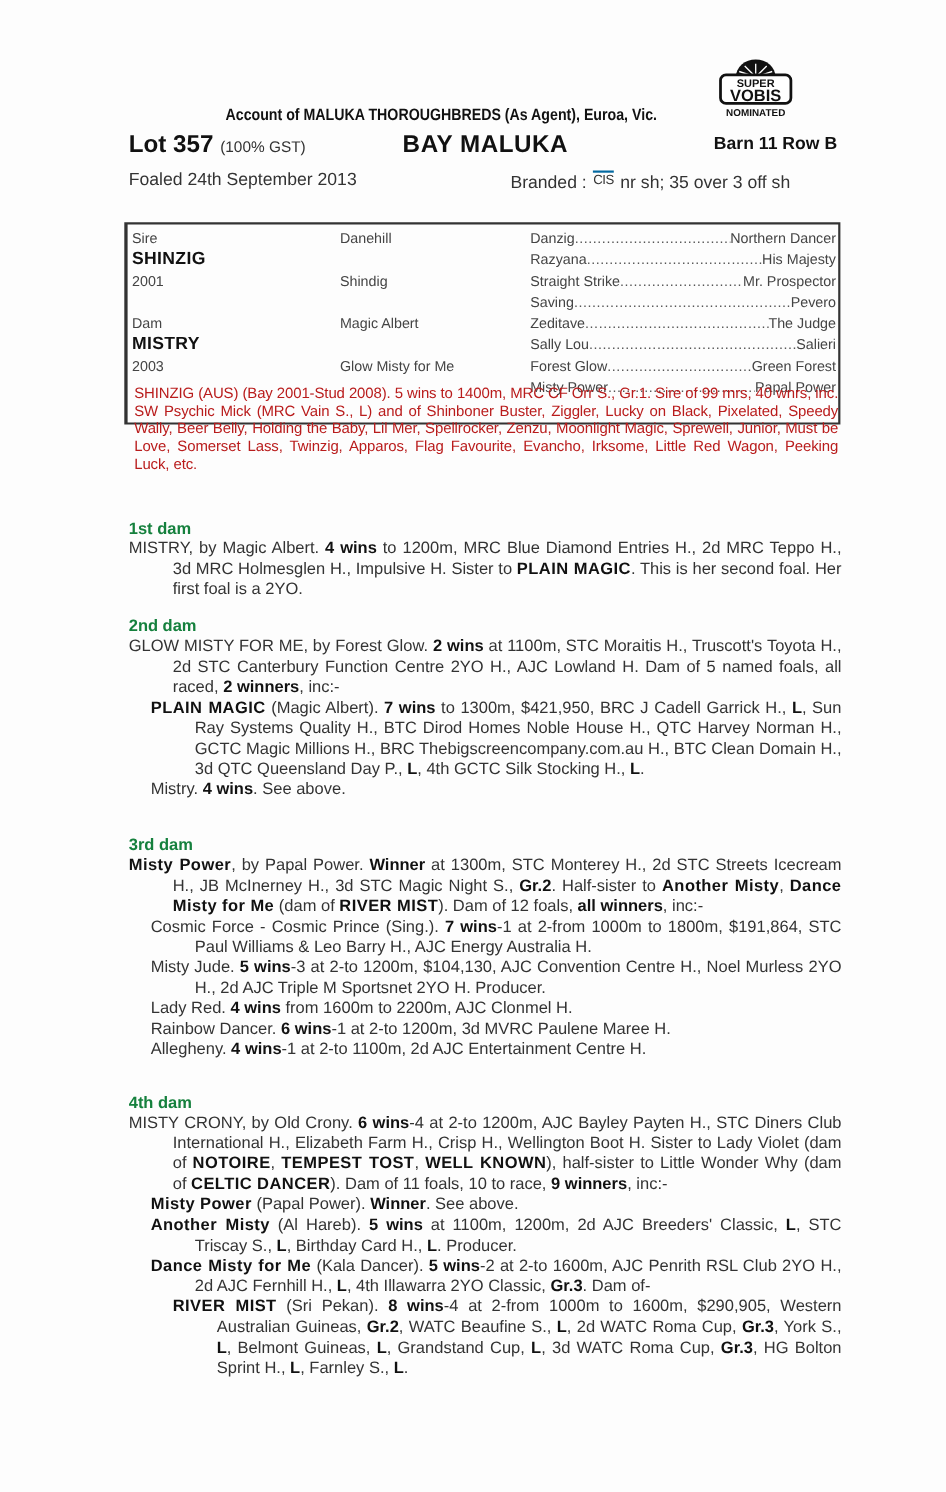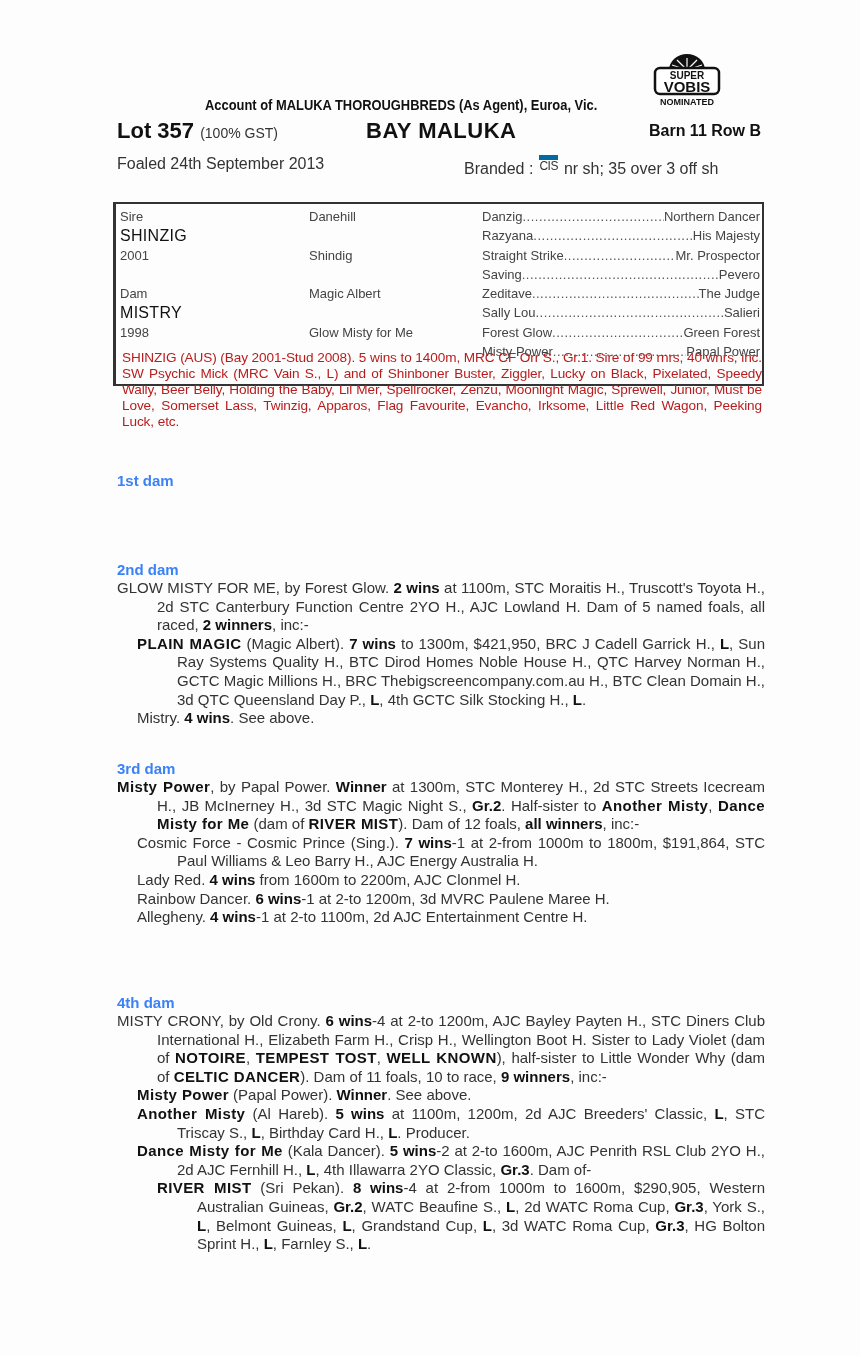--- a/index.html
+++ b/index.html
@@ -14,43 +14,43 @@
       font-size: 15px; transform: scaleX(0.86); transform-origin: left;
       color: #111; white-space: nowrap;
     }
     .lotline { position: absolute; left: 117px; top: 118px; width: 650px; height: 30px; }
     .lot { position: absolute; left: 0; top: 0; font-weight: bold; font-size: 22px; color: #111; }
     .gst { font-weight: normal; font-size: 14px; color: #333; }
     .sex { position: absolute; left: 249px; top: 0; font-weight: bold; font-size: 22px; color: #111; letter-spacing: 0.5px; }
     .barn { position: absolute; right: 6px; top: 4px; font-weight: bold; font-size: 16px; color: #111; }
     .foaled { position: absolute; left: 117px; top: 155px; font-size: 16px; color: #333; }
     .brand { position: absolute; left: 464px; top: 155px; font-size: 16px; color: #333; white-space: nowrap; }
-    .brandmark { display: inline-block; font-size: 12px; border-top: 5px solid #0369a1; line-height: 12px; vertical-align: 4px; margin: 0 6px; letter-spacing: -0.5px; }
+    .brandmark { display: inline-block; font-size: 12px; border-top: 2px solid #0369a1; line-height: 12px; vertical-align: 4px; margin: 0 6px; letter-spacing: -0.5px; }
     .pedigree {
       position: absolute; left: 113px; top: 202px; width: 651px; height: 184px;
       border: 2px solid #333; border-left-width: 3px; box-sizing: border-box;
     }
     .ped-col { position: absolute; top: 3px; font-size: 13px; color: #444; }
     .ped-c1 { left: 4px; }
     .ped-c2 { left: 193px; }
     .ped-c3 { left: 366px; width: 278px; }
     .ped-row { height: 19.3px; line-height: 19.3px; white-space: nowrap; }
-    .ped-bold { font-weight: normal; font-size: 16px; color: #111; letter-spacing: 0.3px; }
+    .ped-bold { font-weight: bold; font-size: 16px; color: #111; letter-spacing: 0.3px; }
     .gp { display: flex; }
     .gp .l { flex: 0 0 auto; }
     .gp .dots { flex: 1 1 auto; overflow: hidden; color: #555; }
     .gp .dots::before { content: "..................................................................................."; letter-spacing: 0.5px; }
     .gp .r { flex: 0 0 auto; }
     .sire-summary {
       position: absolute; left: 122px; top: 350px; width: 640px;
       font-weight: normal; font-size: 13.6px; line-height: 16px; text-align: justify;
       color: #b91c1c; letter-spacing: -0.1px;
     }
     .section { position: absolute; left: 117px; width: 648px; }
-    .sec-h { font-weight: bold; font-size: 15px; color: #3b82f6; line-height: 18px; }
+    .sec-h { font-weight: bold; font-size: 15px; color: #15803d; line-height: 18px; }
     .para { font-size: 15px; line-height: 18.6px; text-align: justify; color: #333; padding-left: 40px; text-indent: -40px; }
     .para.p1 { margin-left: 20px; padding-left: 40px; }
     .para.p2 { margin-left: 40px; padding-left: 40px; }
     b { color: #111; }
     .bk { font-weight: 900; letter-spacing: 0.4px; }
   </style>
 </head>
 <body>
 
 <div class="logo">
@@ -87,21 +87,21 @@
 </div>
 
 <div class="pedigree">
   <div class="ped-col ped-c1">
     <div class="ped-row">Sire</div>
     <div class="ped-row ped-bold">SHINZIG</div>
     <div class="ped-row">2001</div>
     <div class="ped-row"></div>
     <div class="ped-row">Dam</div>
     <div class="ped-row ped-bold">MISTRY</div>
-    <div class="ped-row">1998</div>
+    <div class="ped-row">2003</div>
   </div>
   <div class="ped-col ped-c3">
     <div class="ped-row gp">
         <span class="l">Danzig</span>
         <span class="dots"></span>
         <span class="r">Northern Dancer</span>
       </div>
     <div class="ped-row gp">
         <span class="l">Razyana</span>
         <span class="dots"></span>
@@ -146,33 +146,35 @@
     <div class="ped-row">Magic Albert</div>
     <div class="ped-row"></div>
     <div class="ped-row">Glow Misty for Me</div>
   </div>
 </div>
 
 <div class="sire-summary">SHINZIG (AUS) (Bay 2001-Stud 2008). 5 wins to 1400m, MRC CF Orr S., Gr.1. Sire of 99 rnrs, 40 wnrs, inc. SW Psychic Mick (MRC Vain S., L) and of Shinboner Buster, Ziggler, Lucky on Black, Pixelated, Speedy Wally, Beer Belly, Holding the Baby, Lil Mer, Spellrocker, Zenzu, Moonlight Magic, Sprewell, Junior, Must be Love, Somerset Lass, Twinzig, Apparos, Flag Favourite, Evancho, Irksome, Little Red Wagon, Peeking Luck, etc.</div>
 
 <div class="section" style="top:472px">
   <div class="sec-h">1st dam</div>
+  <div class="para">MISTRY, by Magic Albert. <b>4 wins</b> to 1200m, MRC Blue Diamond Entries H., 2d MRC Teppo H., 3d MRC Holmesglen H., Impulsive H. Sister to <b class="bk">PLAIN MAGIC</b>. This is her second foal. Her first foal is a 2YO.</div>
 </div>
 
 <div class="section" style="top:561px">
   <div class="sec-h">2nd dam</div>
   <div class="para">GLOW MISTY FOR ME, by Forest Glow. <b>2 wins</b> at 1100m, STC Moraitis H., Truscott's Toyota H., 2d STC Canterbury Function Centre 2YO H., AJC Lowland H. Dam of 5 named foals, all raced, <b>2 winners</b>, inc:-</div>
   <div class="para p1"><b class="bk">PLAIN MAGIC</b> (Magic Albert). <b>7 wins</b> to 1300m, $421,950, BRC J Cadell Garrick H., <b>L</b>, Sun Ray Systems Quality H., BTC Dirod Homes Noble House H., QTC Harvey Norman H., GCTC Magic Millions H., BRC Thebigscreencompany.com.au H., BTC Clean Domain H., 3d QTC Queensland Day P., <b>L</b>, 4th GCTC Silk Stocking H., <b>L</b>.</div>
   <div class="para p1">Mistry. <b>4 wins</b>. See above.</div>
 </div>
 
 <div class="section" style="top:760px">
   <div class="sec-h">3rd dam</div>
   <div class="para"><b class="bk">Misty Power</b>, by Papal Power. <b>Winner</b> at 1300m, STC Monterey H., 2d STC Streets Icecream H., JB McInerney H., 3d STC Magic Night S., <b>Gr.2</b>. Half-sister to <b class="bk">Another Misty</b>, <b class="bk">Dance Misty for Me</b> (dam of <b class="bk">RIVER MIST</b>). Dam of 12 foals, <b>all winners</b>, inc:-</div>
   <div class="para p1">Cosmic Force - Cosmic Prince (Sing.). <b>7 wins</b>-1 at 2-from 1000m to 1800m, $191,864, STC Paul Williams &amp; Leo Barry H., AJC Energy Australia H.</div>
+  <div class="para p1">Misty Jude. <b>5 wins</b>-3 at 2-to 1200m, $104,130, AJC Convention Centre H., Noel Murless 2YO H., 2d AJC Triple M Sportsnet 2YO H. Producer.</div>
   <div class="para p1">Lady Red. <b>4 wins</b> from 1600m to 2200m, AJC Clonmel H.</div>
   <div class="para p1">Rainbow Dancer. <b>6 wins</b>-1 at 2-to 1200m, 3d MVRC Paulene Maree H.</div>
   <div class="para p1">Allegheny. <b>4 wins</b>-1 at 2-to 1100m, 2d AJC Entertainment Centre H.</div>
 </div>
 
 <div class="section" style="top:994px">
   <div class="sec-h">4th dam</div>
   <div class="para">MISTY CRONY, by Old Crony. <b>6 wins</b>-4 at 2-to 1200m, AJC Bayley Payten H., STC Diners Club International H., Elizabeth Farm H., Crisp H., Wellington Boot H. Sister to Lady Violet (dam of <b class="bk">NOTOIRE</b>, <b class="bk">TEMPEST TOST</b>, <b class="bk">WELL KNOWN</b>), half-sister to Little Wonder Why (dam of <b class="bk">CELTIC DANCER</b>). Dam of 11 foals, 10 to race, <b>9 winners</b>, inc:-</div>
   <div class="para p1"><b class="bk">Misty Power</b> (Papal Power). <b>Winner</b>. See above.</div>
   <div class="para p1"><b class="bk">Another Misty</b> (Al Hareb). <b>5 wins</b> at 1100m, 1200m, 2d AJC Breeders' Classic, <b>L</b>, STC Triscay S., <b>L</b>, Birthday Card H., <b>L</b>. Producer.</div>

